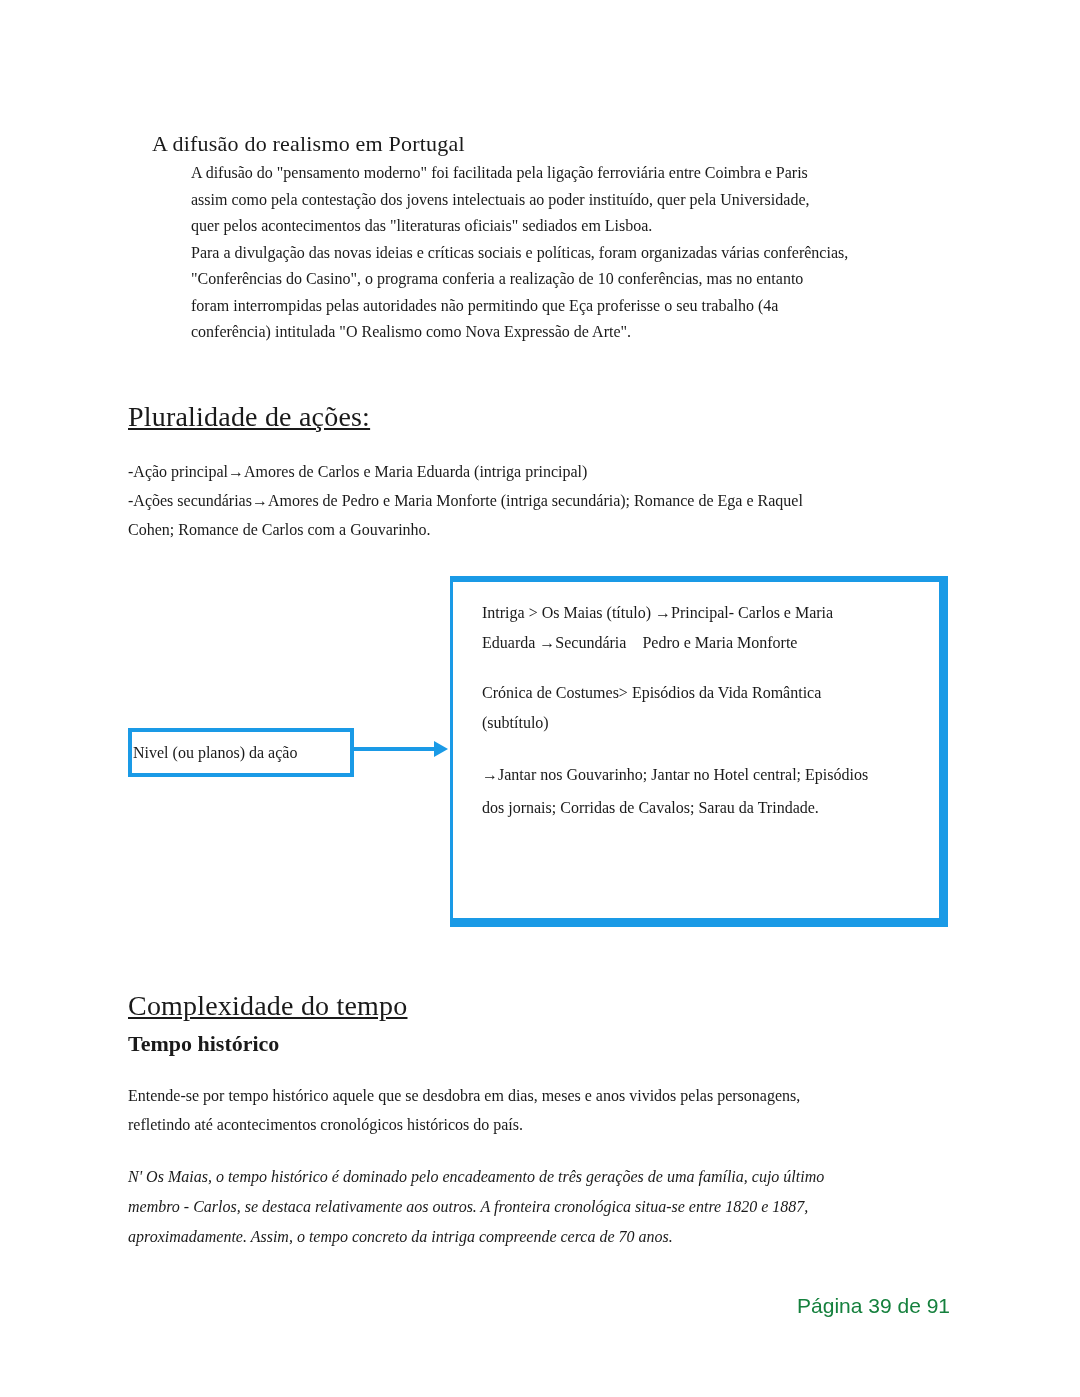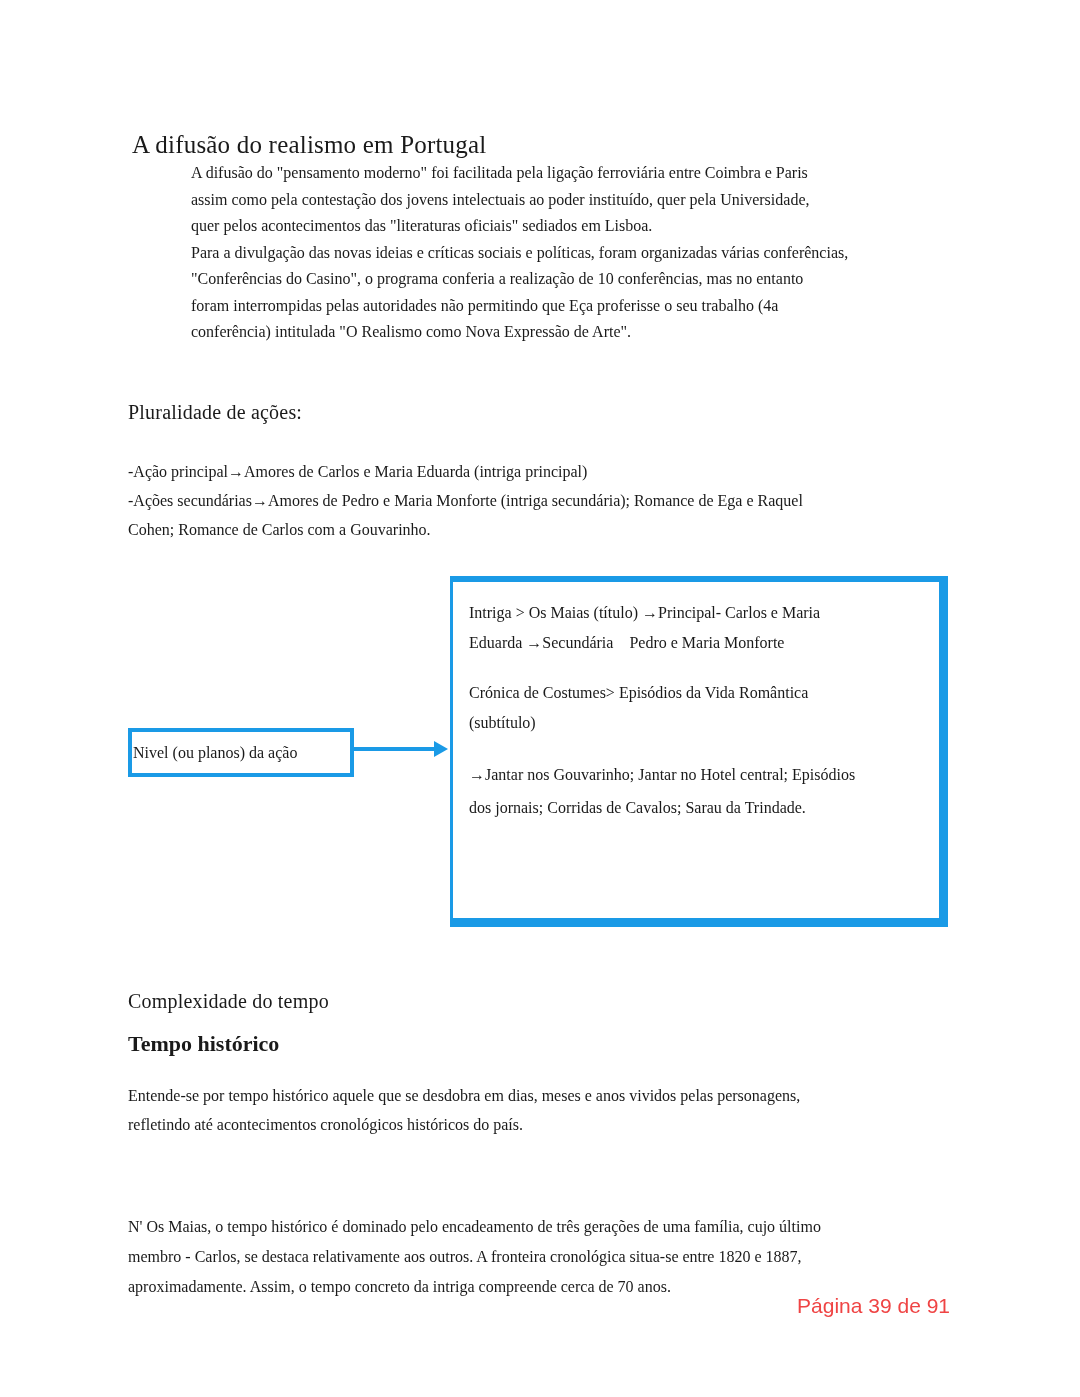--- a/index.html
+++ b/index.html
@@ -2,22 +2,22 @@
 <html><head>
   <meta charset="utf-8">
   <style>
     html, body { margin: 0; padding: 0; background: #ffffff; }
     body {
       width: 1080px; height: 1397px; position: relative; overflow: hidden;
       font-family: "Liberation Serif", "DejaVu Serif", serif;
       color: #1a1a1a;
     }
     .abs { position: absolute; }
-    .h-small { font-size: 25px; letter-spacing: 0.2px; }
-    .h-large { font-size: 20px; letter-spacing: 0.2px; }
+    .h-small { font-size: 22px; letter-spacing: 0.2px; margin-left: 20px; }
+    .h-large { font-size: 28px; letter-spacing: 0.2px; text-decoration: underline; }
     .h-sub { font-size: 22px; }
     .para { font-size: 16px; line-height: 26.5px; }
     .para-wide { font-size: 16px; line-height: 29px; }
     .para p { margin: 0; }
 
     .diffusion-body { left: 191px; top: 160px; width: 770px; }
 
     .acoes-list { left: 128px; top: 457px; width: 800px; }
 
     .level-box {
@@ -33,34 +33,34 @@
       border-top: 8px solid transparent; border-bottom: 8px solid transparent;
       border-left: 14px solid #1a9ae6;
     }
 
     .big-box {
       left: 450px; top: 576px; width: 486px; height: 336px;
       border: 6px solid #1a9ae6;
       border-top-width: 6px; border-left-width: 3px; border-right-width: 9px; border-bottom-width: 9px;
       box-sizing: content-box;
     }
-    .big-box-inner { position: absolute; left: 16px; top: 16px; width: 460px; }
+    .big-box-inner { position: absolute; left: 29px; top: 16px; width: 460px; }
     .big-box-inner p { margin: 0 0 22px 0; font-size: 16px; line-height: 30px; }
     .big-box-inner p.tight { margin-bottom: 20px; }
     .big-box-inner p.last { margin: 0; line-height: 33px; }
 
     .tempo-title { left: 128px; top: 990px; }
     .tempo-sub { left: 128px; top: 1031px; font-weight: bold; }
     .tempo-p1 { left: 128px; top: 1081px; width: 820px; }
-    .tempo-p2 { left: 128px; top: 1212px; width: 830px; }
+    .tempo-p2 { left: 128px; top: 1162px; width: 830px; font-style: italic; }
 
     .page-num {
       right: 130px; top: 1294px;
       font-family: "Liberation Sans", "DejaVu Sans", sans-serif;
-      font-size: 21px; color: #ef4444;
+      font-size: 21px; color: #15803d;
     }
   </style>
 </head>
 <body>
 
 <div class="abs h-small" style="left:132px; top:131px;">A difusão do realismo em Portugal</div>
 <div class="abs para diffusion-body">
   <p>A difusão do "pensamento moderno" foi facilitada pela ligação ferroviária entre Coimbra e Paris</p>
   <p>assim como pela contestação dos jovens intelectuais ao poder instituído, quer pela Universidade,</p>
   <p>quer pelos acontecimentos das "literaturas oficiais" sediados em Lisboa.</p>

